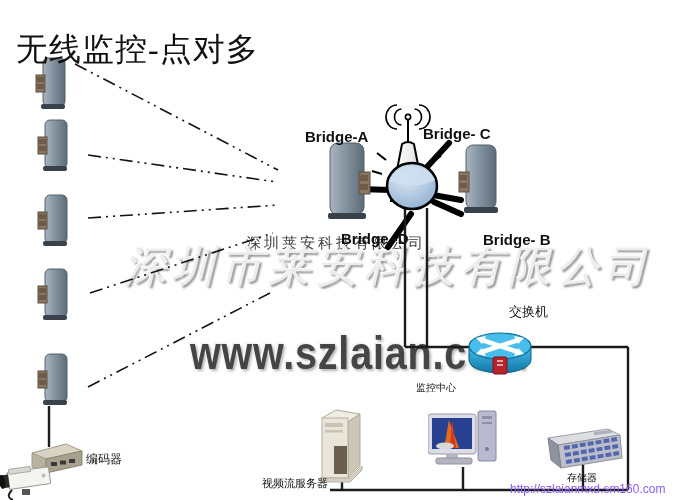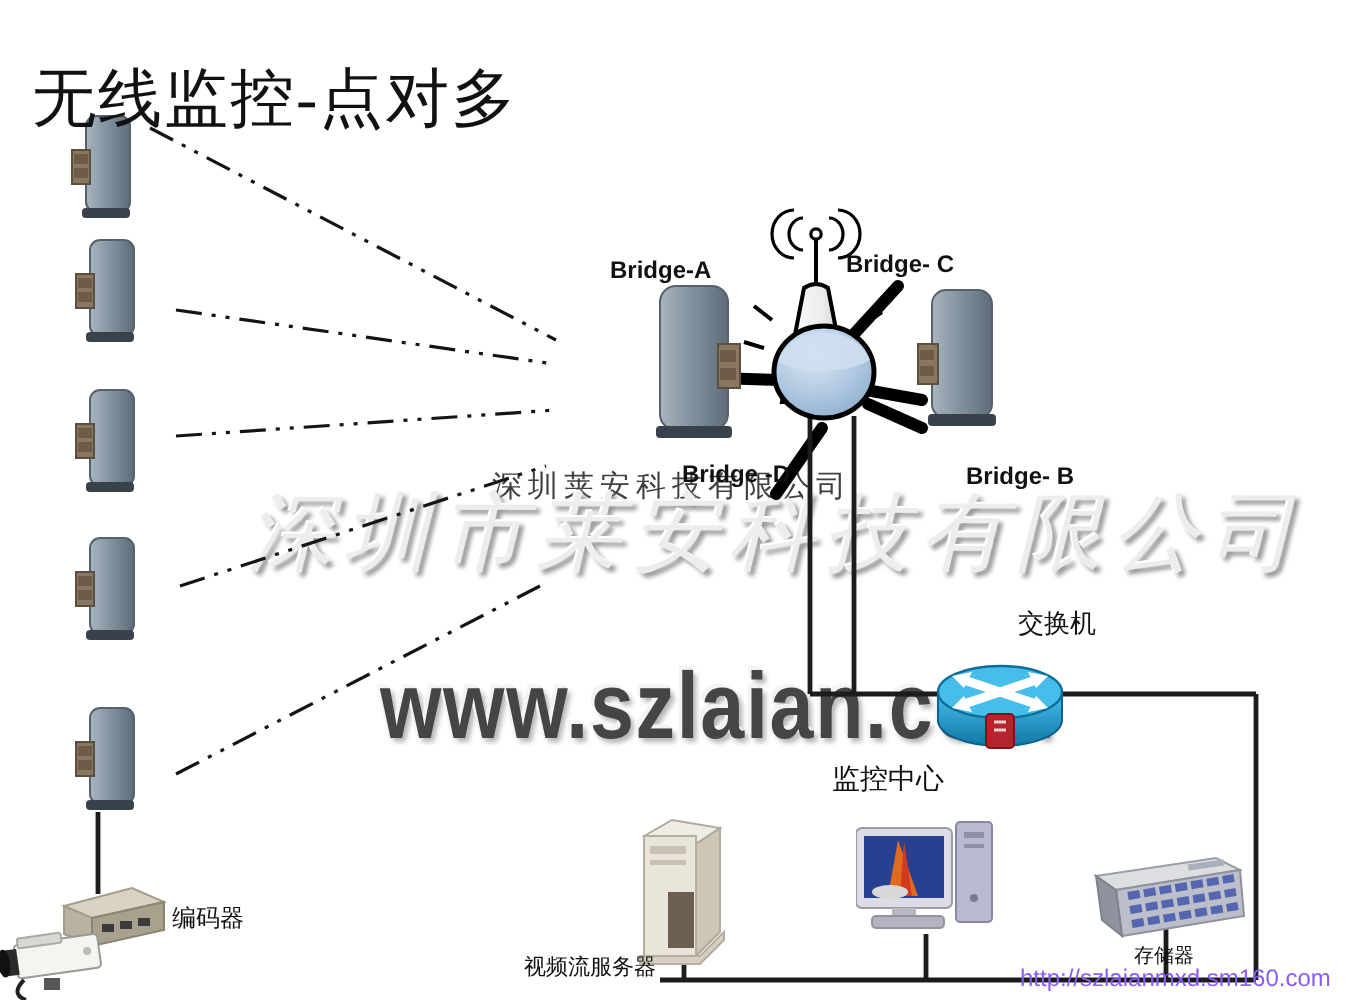--- a/index.html
+++ b/index.html
@@ -14,27 +14,27 @@
             text-shadow:1px 1px 0 #ffffff;}
   #wm-large{left:124px;top:238px;font-family:Liberation Sans, sans-serif;
             font-style:italic;font-size:43px;letter-spacing:5px;color:#ededed;
             text-shadow:-1px -1px 0 #ffffff,2px 2px 2px #969696;}
   #wm-www{left:190px;top:325px;font-size:47px;font-weight:bold;color:#454545;
           letter-spacing:1px;transform:scaleX(.84);transform-origin:left top;
           text-shadow:-2px -2px 0 #f4f4f4,-1px -1px 0 #e6e6e6,2px 2px 3px #b5b5b5;}
   #conn{left:0;top:0;z-index:2;}
   .icon{z-index:3;}
   .lbl{z-index:4;color:#111;white-space:nowrap;}
-  .lbl-bridge{font-weight:bold;font-size:12px;}
+  .lbl-bridge{font-weight:bold;font-size:15px;}
   #lbl-bridge-a{left:305px;top:128px;}
   #lbl-bridge-c{left:423px;top:125px;}
   #lbl-bridge-d{left:341px;top:230px;}
   #lbl-bridge-b{left:483px;top:231px;}
   #lbl-switch{left:509px;top:303px;font-size:13px;text-align:center;}
-  #lbl-center{left:416px;top:381px;font-size:14px;}
+  #lbl-center{left:416px;top:381px;font-size:10px;}
   #lbl-vserver{left:262px;top:476px;font-size:11px;}
   #lbl-storage{left:567px;top:471px;font-size:10px;}
   #lbl-encoder{left:86px;top:451px;font-size:12px;}
   #footer-url{left:510px;top:482px;font-size:12px;color:#8b5cf6;z-index:5;white-space:nowrap;}
 </style>
 </head>
 <body>
 
 <div id="canvas">
 

